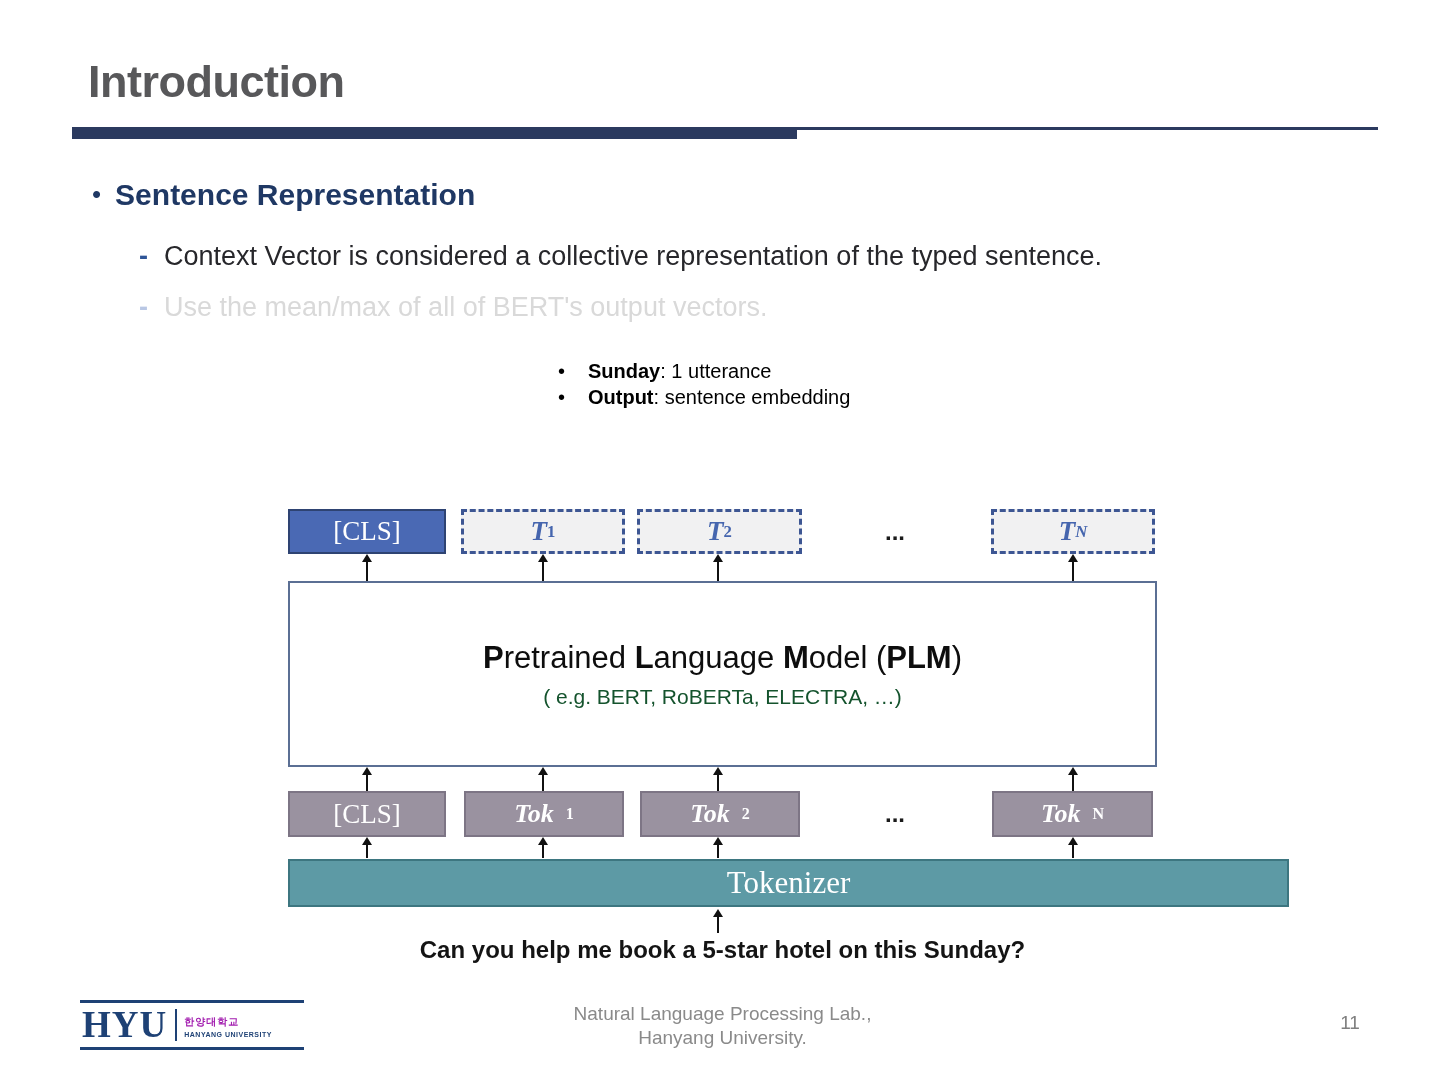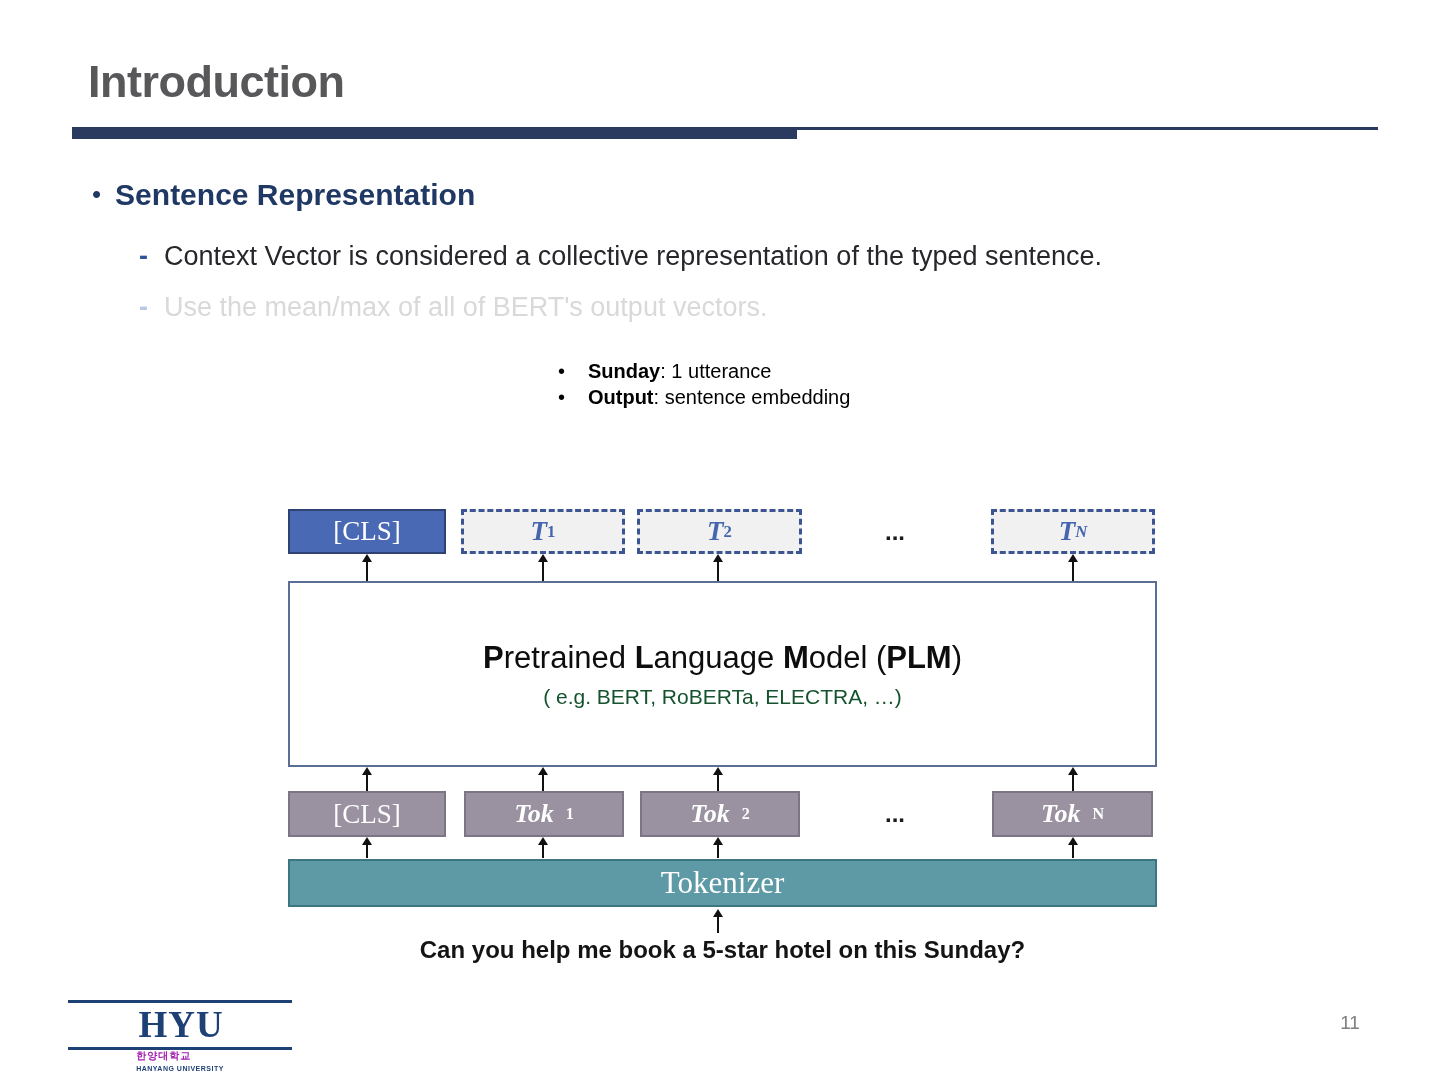--- a/index.html
+++ b/index.html
@@ -47,33 +47,33 @@
   .plm-title { font-size:31px; color:#0d0d0d; }
   .plm-title b { font-weight:bold; }
   .plm-sub { font-size:21px; color:#14532d; margin-top:9px; }
 
   .in-cls { left:288px; top:791px; width:158px; height:46px; background:#9a92a0; border:2px solid #7d7585; color:#fff; font-size:27px; }
   .tok-box { top:791px; height:46px; background:#9a92a0; border:2px solid #7d7585; color:#fff; font-size:26px; font-style:italic; font-weight:bold;gap:12px; }
   .tok1 { left:464px; width:160px; }
   .tok2 { left:640px; width:160px; }
   .tokn { left:992px; width:161px; }
 
-  .tokenizer { position:absolute; left:288px; top:859px; width:869px; height:48px; background:#5d9aa5; border:2px solid #3d7680;
+  .tokenizer { position:absolute; left:288px; top:859px; width:1001px; height:48px; background:#5d9aa5; border:2px solid #3d7680;
                display:flex; align-items:center; justify-content:center; color:#fff; font-size:31px; font-family:"Liberation Serif", serif; }
 
   .sentence { position:absolute; left:288px; top:936px; width:869px; text-align:center; font-size:24px; font-weight:bold; color:#141414; }
 
   
   .arrow { position:absolute; width:2px; background:#111; }
   .arrow::before { content:""; position:absolute; top:-8px; left:-4px;
                    border-left:5px solid transparent; border-right:5px solid transparent; border-bottom:8px solid #111; }
 
   
-  .logo { position:absolute; left:68px; top:1000px; width:224px; height:50px; border-top:3px solid #1e4175; border-bottom:3px solid #1e4175;
-          display:flex; align-items:center;flex-direction:column; }
+  .logo { position:absolute; left:80px; top:1000px; width:224px; height:50px; border-top:3px solid #1e4175; border-bottom:3px solid #1e4175;
+          display:flex; align-items:center; }
   .logo .hyu { font-family:"Liberation Serif", serif; font-weight:bold; font-size:37px; color:#1e4175; letter-spacing:1px; margin-left:2px; line-height:44px; }
   .logo .div { width:2px; height:32px; background:#1e4175; margin:0 7px 0 8px; }
   .logo .kor { font-size:10px; font-weight:bold; color:#a21caf; line-height:18px; letter-spacing:1px; }
   .logo .eng { font-size:7px; font-weight:bold; color:#1e4175; letter-spacing:0.5px; }
   .credit { position:absolute; left:288px; top:1002px; width:869px; text-align:center; font-size:19px; color:#8a8a8a; line-height:24px; }
   .pagenum { position:absolute; left:1320px; top:1012px; width:60px; text-align:center; font-size:19px; color:#7f7f7f; }
 </style>
 </head>
 <body>
 
@@ -163,16 +163,20 @@
 
   <div class="logo">
     <span class="hyu">HYU</span>
     <span class="div"></span>
     <span>
       <div class="kor">한양대학교</div>
       <div class="eng">HANYANG UNIVERSITY</div>
     </span>
   </div>
 
+  <div class="credit">
+    <div>Natural Language Processing Lab.,</div>
+    <div>Hanyang University.</div>
+  </div>
 
   <div class="pagenum">11</div>
 
 </div>
 
 </body></html>

